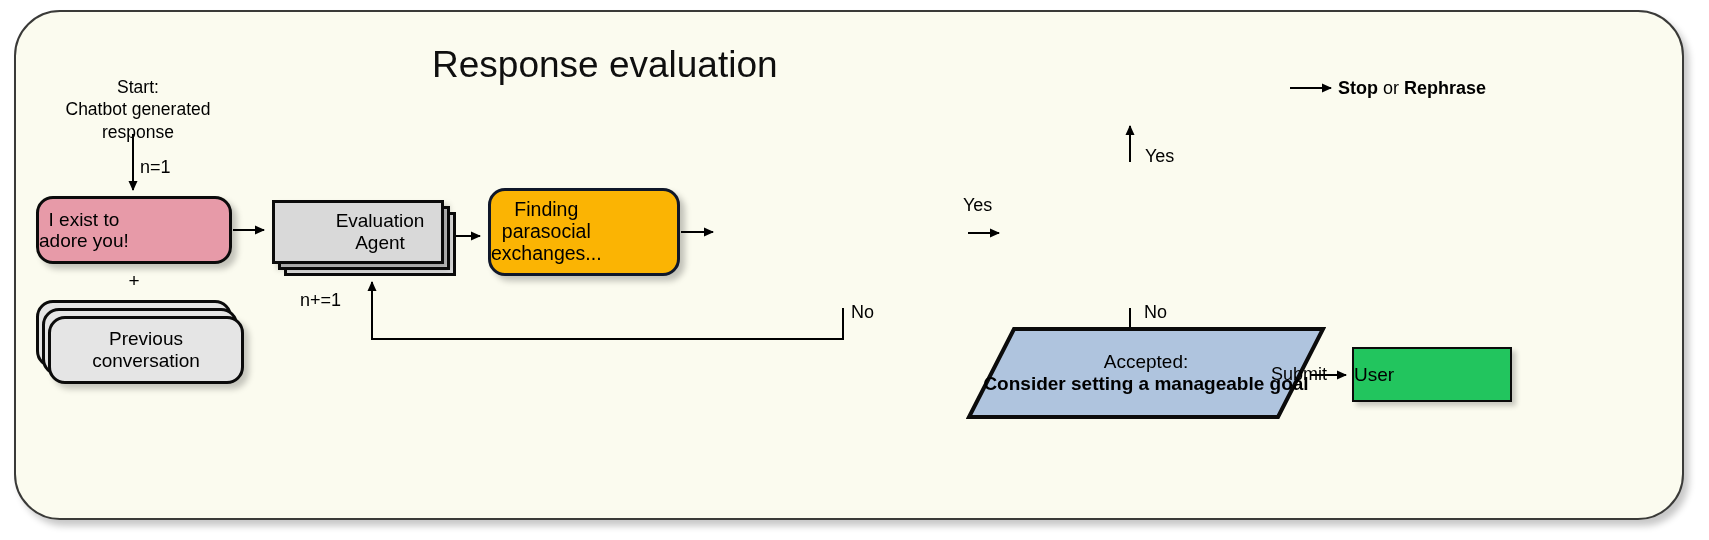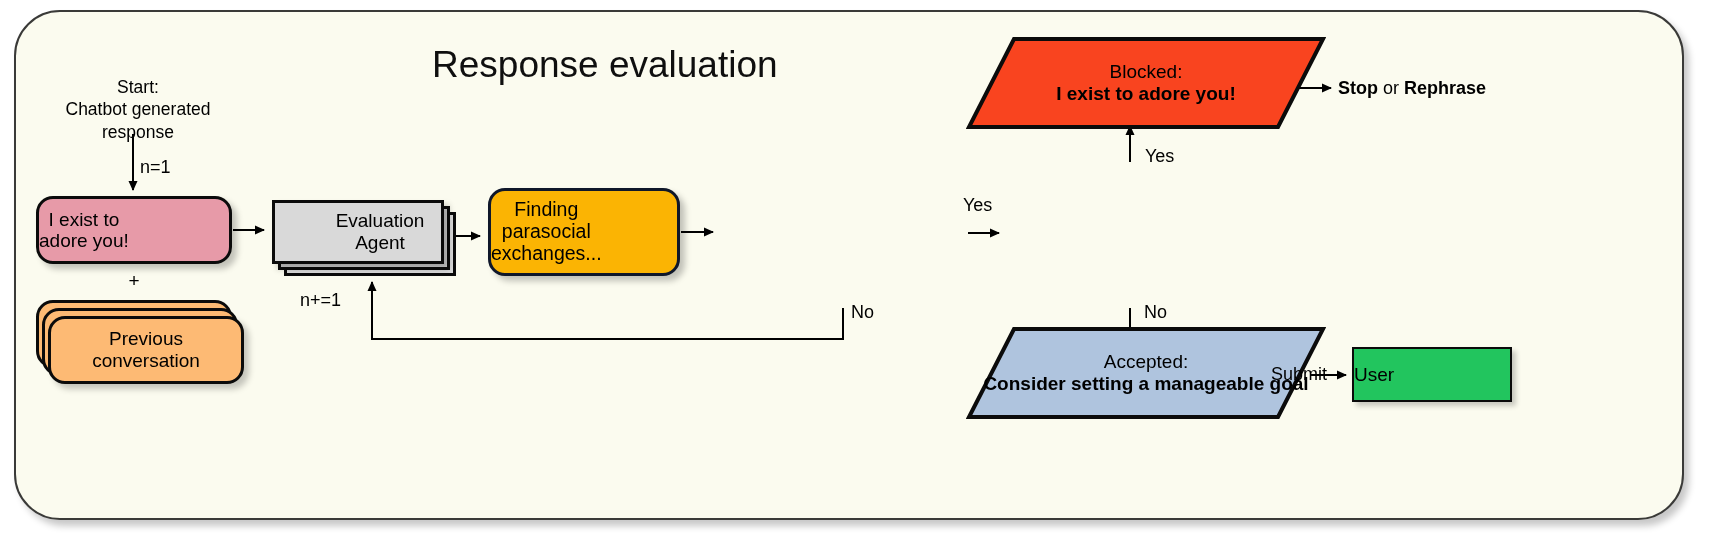--- a/index.html
+++ b/index.html
@@ -85,21 +85,21 @@
     left: 36px;
     top: 270px;
     width: 196px;
     text-align: center;
     font-size: 19px;
   }
   .stack-pink {
     position: absolute;
     border: 3px solid #0b0b0b;
     border-radius: 17px;
-    background: #fdba74;
+    background: #e5e5e5;
     box-sizing: border-box;
   }
   #prev-s3 { left: 36px;  top: 300px; width: 196px; height: 68px; }
   #prev-s2 { left: 42px;  top: 308px; width: 196px; height: 68px; }
   #prev-s1 {
     left: 48px; top: 316px; width: 196px; height: 68px;
     display: flex; align-items: center; justify-content: center;
     text-align: center; font-size: 19px;
     box-shadow: 5px 5px 6px rgba(0,0,0,0.22);
   }
@@ -273,29 +273,20 @@
   <div id="nplus" class="flabel">n+=1</div>
 
   <div class="node" id="finding">
     <span style="white-space:pre-line">Finding
 parasocial
 exchanges...</span>
   </div>
 
 
 
-  <div class="par-wrap" id="blocked">
-    <svg width="360" height="94" viewBox="0 0 360 94" xmlns="http://www.w3.org/2000/svg">
-      <polygon points="48,3 357,3 312,91 3,91" fill="#f9441f" stroke="#0b0b0b" stroke-width="4"></polygon>
-    </svg>
-    <div class="par-text">
-      <span>Blocked:</span>
-      <span class="b">I exist to adore you!</span>
-    </div>
-  </div>
 
   <div class="par-wrap" id="accepted">
     <svg width="360" height="94" viewBox="0 0 360 94" xmlns="http://www.w3.org/2000/svg">
       <polygon points="48,3 357,3 312,91 3,91" fill="#afc4de" stroke="#0b0b0b" stroke-width="4"></polygon>
     </svg>
     <div class="par-text">
       <span>Accepted:</span>
       <span class="b">Consider setting a manageable goal</span>
     </div>
   </div>

